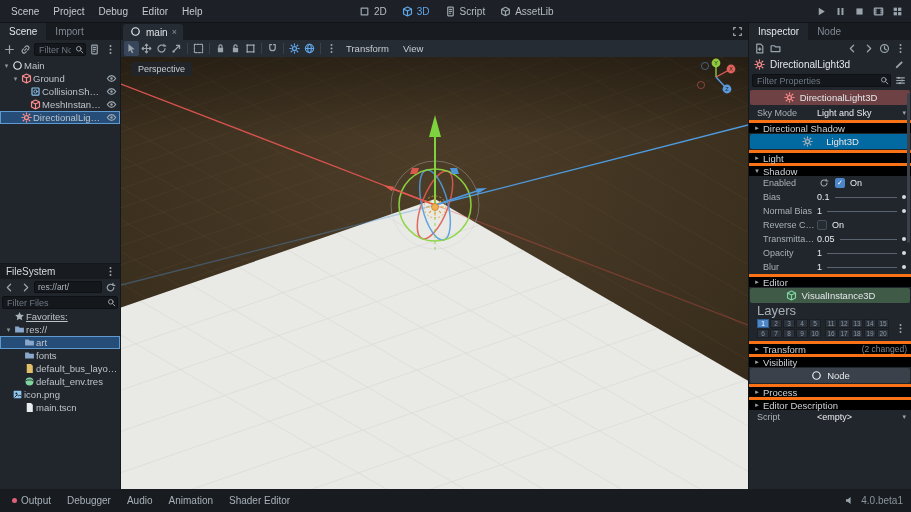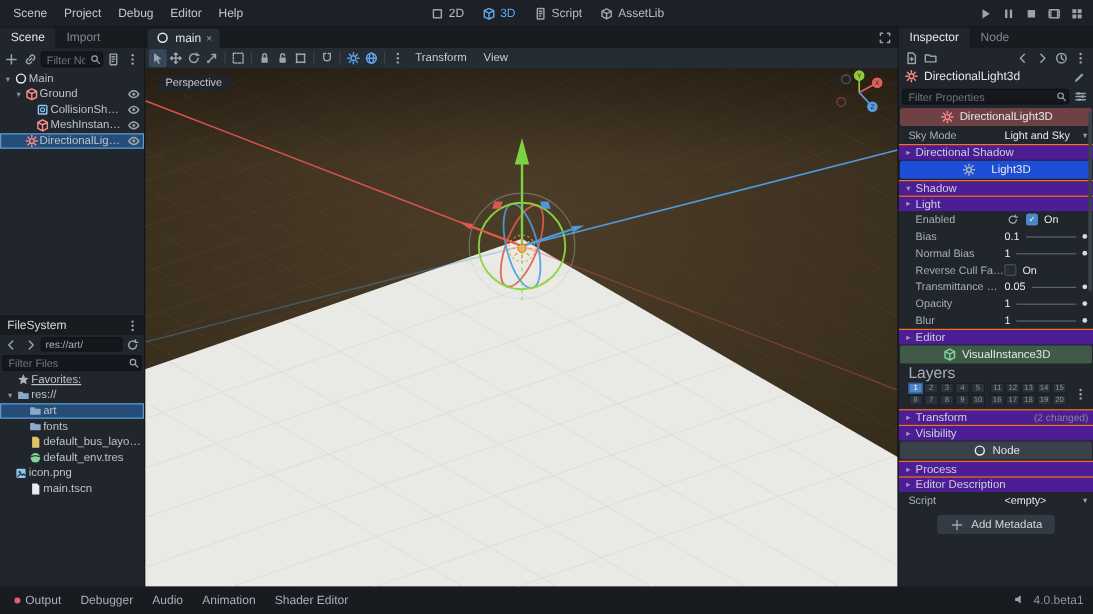--- a/index.html
+++ b/index.html
@@ -55,25 +55,25 @@
 .persp-btn{position:absolute;left:10px;top:5px;height:14px;padding:0 7px;background:rgba(32,37,43,.85);border-radius:3px;color:#c8cdd3;font-size:9px;display:flex;align-items:center}
 
 #right-dock{position:absolute;left:749px;top:23px;width:162px;height:466px;background:#21262c}
 .insp-toolbar{display:flex;align-items:center;gap:1px;height:17px;padding:0 3px;background:#21262c}
 .insp-toolbar .sp{flex:1}
 .noderow{height:15px;display:flex;align-items:center;gap:4px;padding:0 4px}
 .noderow .nm{flex:1;min-width:0;overflow:hidden;text-overflow:ellipsis;white-space:nowrap;color:#e2e6ea;font-size:10px}
 .filt{display:flex;align-items:center;gap:2px;padding:2px 3px;height:17px}
 #insp-rows{overflow:hidden}
 .icat{height:15px;margin:1px;border-radius:2px;display:flex;align-items:center;justify-content:center;gap:4px;color:#e4e7ea;font-size:9.5px}
-.igrp{height:13px;background:#4c1d95;border-top:1px solid #f97316;display:flex;align-items:center;gap:2px;padding:0 4px;color:#ccd2d8;font-size:9.5px}
+.igrp{height:13px;background:#000000;border-top:3px solid #f97316;display:flex;align-items:center;gap:2px;padding:0 4px;color:#ccd2d8;font-size:9.5px}
 .igrp .car{font-size:7px;color:#9aa4ad;width:8px;text-align:center}
 .igrp .note{margin-left:auto;color:#7f8891;font-size:8.5px}
 .iprow{display:flex;align-items:center;height:14px;font-size:9px}
-.iprow .pl{width:88px;flex:none;padding-left:8px;color:#a8b0b8;overflow:hidden;text-overflow:ellipsis;white-space:nowrap}
+.iprow .pl{width:68px;flex:none;padding-left:8px;color:#a8b0b8;overflow:hidden;text-overflow:ellipsis;white-space:nowrap}
 .iprow.nested .pl{padding-left:14px}
 .iprow .pv{flex:1;display:flex;align-items:center;gap:5px;padding-right:5px;color:#e8ebee;min-width:0}
 .slide{flex:1;height:1px;background:#5a6470}
 .sdot{width:4px;height:4px;border-radius:50%;background:#d5dbe0;flex:none}
 .ddcaret{margin-left:auto;color:#9aa4ad;font-size:7px}
 .cb{width:10px;height:10px;border-radius:2px;flex:none;display:flex;align-items:center;justify-content:center;font-size:7px;color:#fff}
 .cb.on{background:#4a86c8}.cb.off{background:#262c34;border:1px solid #454d57}
 .sublbl{height:13px;display:flex;align-items:center;padding-left:8px;color:#a8b0b8;font-size:13px}
 .layersrow{display:flex;gap:4px;padding:2px 2px 3px 8px;align-items:center}
 .lgroup{display:grid;grid-template-columns:repeat(5,12px);grid-auto-rows:9px;gap:1px}
@@ -816,36 +816,36 @@
           <span class="pl">Sky Mode</span>
           <span class="pv">
             <span>Light and Sky</span>
             <span class="ddcaret">▾</span>
           </span>
         </div>
         <div class="igrp">
           <span class="car">▸</span>
           <span>Directional Shadow</span>
         </div>
-        <div class="icat" style="background: #1d4ed8; gap: 12px;">
+        <div class="icat" style="background: #0369a1; gap: 12px;">
           <span class="icn c-gray">
             <svg viewBox="0 0 10 10" width="11" height="11">
               <circle cx="5" cy="5" r="1.8"></circle>
               <path d="M5 .8V2M5 8v1.2M.8 5H2M8 5h1.2M2 2l.9.9M7.1 7.1 8 8M8 2l-.9.9M2.9 7.1 2 8"></path>
             </svg>
           </span>
           <span>Light3D</span>
+        </div>
+        <div class="igrp">
+          <span class="car">▸</span>
+          <span>Light</span>
         </div>
         <div class="igrp">
           <span class="car">▾</span>
           <span>Shadow</span>
-        </div>
-        <div class="igrp">
-          <span class="car">▸</span>
-          <span>Light</span>
         </div>
         <div class="iprow nested">
           <span class="pl">Enabled</span>
           <span class="pv">
             <span class="icn">
               <svg viewBox="0 0 10 10" width="10" height="10">
                 <path d="M8 5a3 3 0 1 1-.9-2.1M7.2 1.2l0 1.8 1.8 0"></path>
               </svg>
             </span>
             <span class="cb on">✓</span>
@@ -972,30 +972,20 @@
           <span class="car">▸</span>
           <span>Editor Description</span>
         </div>
         <div class="iprow">
           <span class="pl">Script</span>
           <span class="pv">
             <span>&lt;empty&gt;</span>
             <span class="ddcaret">▾</span>
           </span>
         </div>
-        <div class="addwrap">
-          <div class="addbtn">
-            <span class="icn ">
-              <svg viewBox="0 0 10 10" width="11" height="11">
-                <path d="M5 1.5V8.5M1.5 5H8.5"></path>
-              </svg>
-            </span>
-            <span>Add Metadata</span>
-          </div>
-        </div>
       </div>
     <div class="vscroll"></div>
   </div>
 
   <div id="bottom">
     <div id="bottom-tabs" style="display:flex;height:100%">
         <div class="btab">
           <span class="dot"></span>
           <span>Output</span>
         </div>

